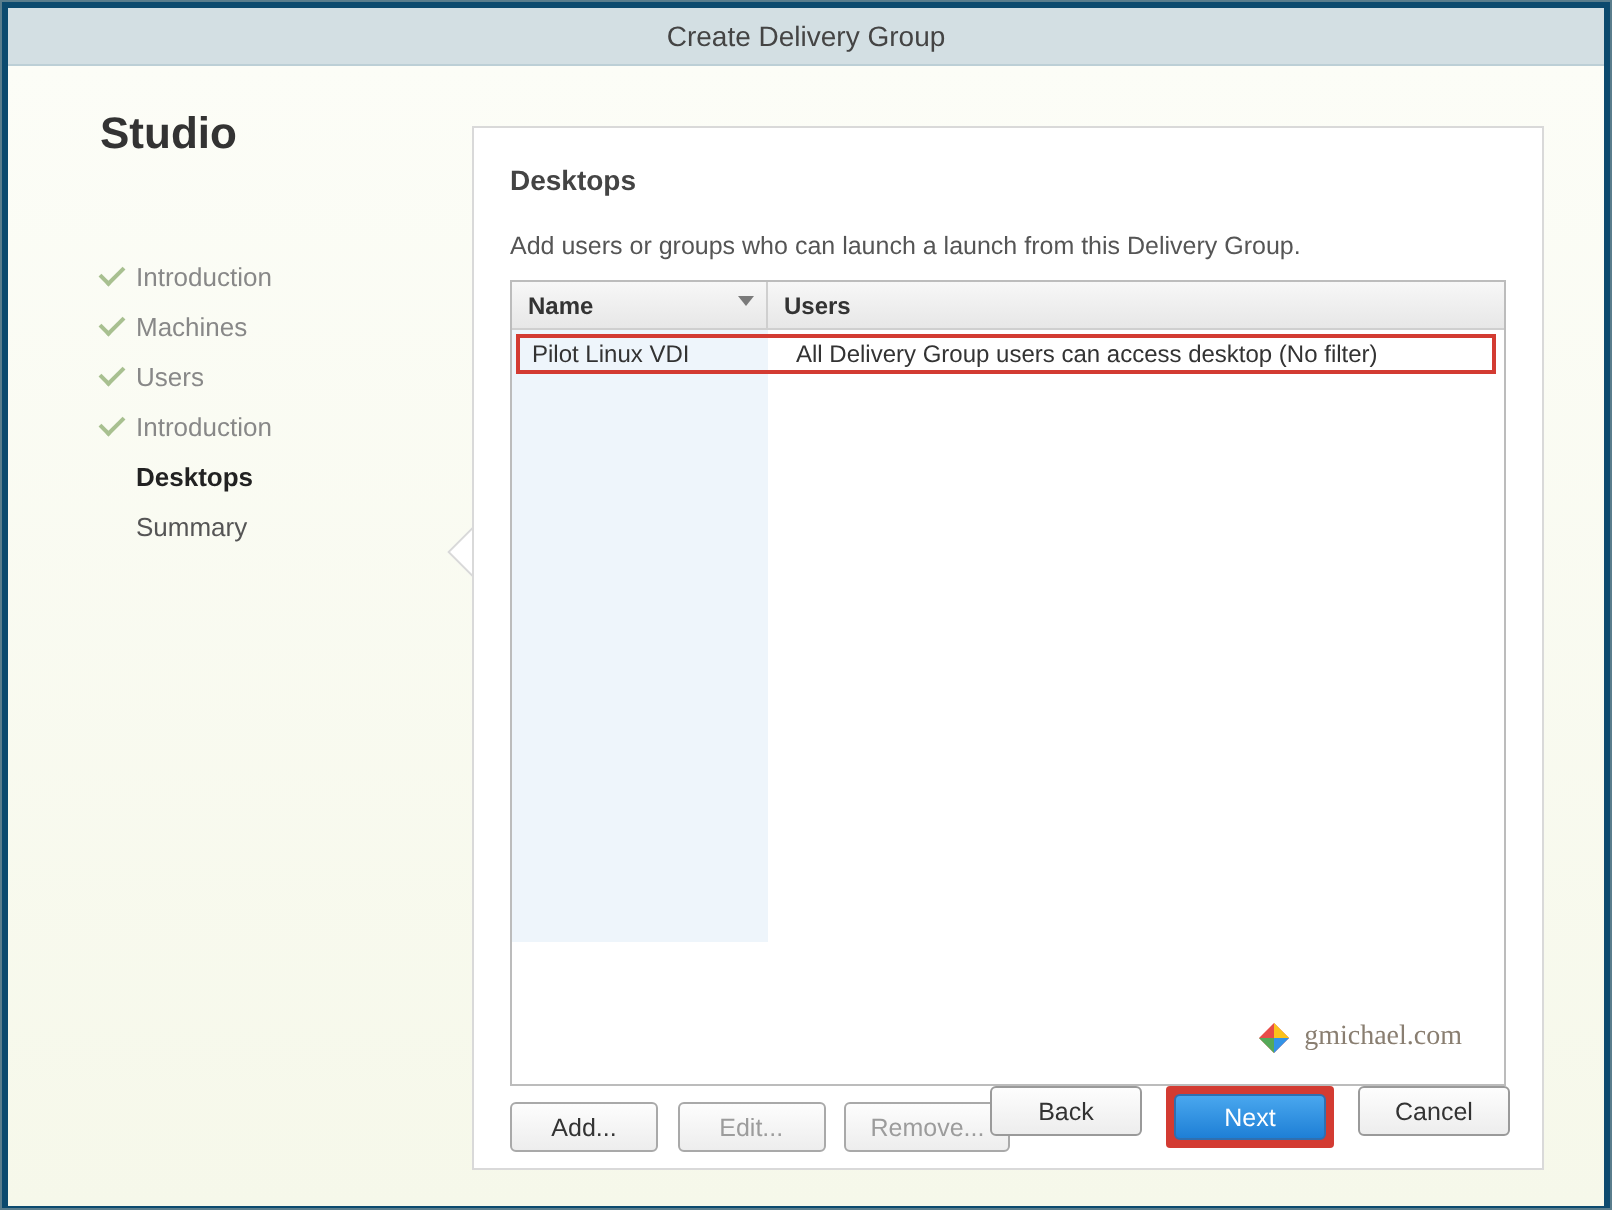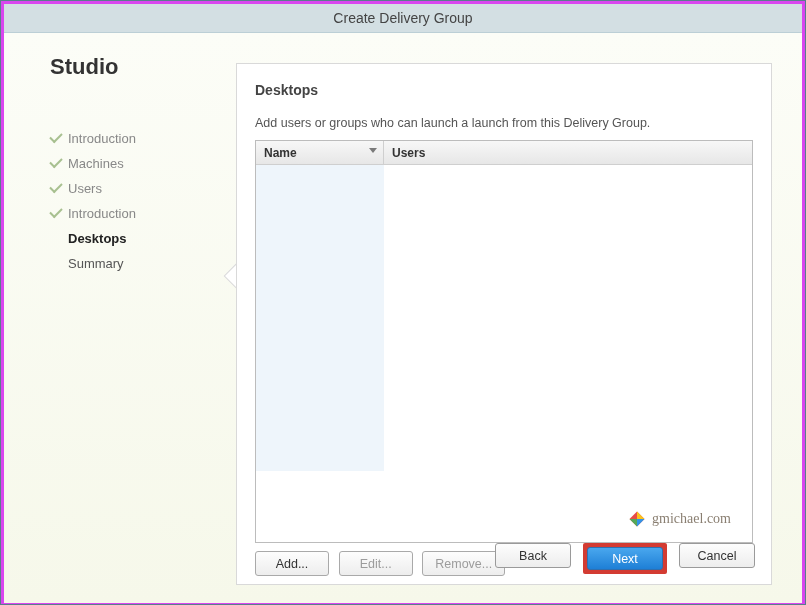--- a/index.html
+++ b/index.html
@@ -1,16 +1,16 @@
 <!DOCTYPE html>
 <html><head>
 <meta charset="utf-8">
 <style>
   html,body{margin:0;padding:0;font-family:"Segoe UI",Tahoma,Arial,sans-serif;font-size:13px;color:#333;background:#fff}
-  .outer{box-sizing:border-box;width:806px;height:605px;border:1px solid #5a7d8c;padding:3px;background:#d946ef;position:relative}
+  .outer{box-sizing:border-box;width:806px;height:605px;border:1px solid #5a7d8c;padding:3px;background:#0c4a6e;position:relative}
   .titlebar{height:28px;line-height:28px;text-align:center;background:#d3dfe3;color:#444;font-size:14px;border-bottom:1px solid #bccfd6}
   .body{display:flex;height:570px;background:linear-gradient(to bottom,#fcfdf7,#f6f8ea)}
   .sidebar{width:232px;padding-left:42px;padding-top:21px;box-sizing:border-box;position:relative}
   .sidebar h1{font-size:22px;font-weight:bold;color:#333;margin:0 0 46px 4px}
   .steps{list-style:none;margin:0;padding:0}
   .steps li{height:25px;line-height:25px;color:#888;font-size:13px;position:relative;padding-left:22px;cursor:default}
   .steps li.done::before{content:"";position:absolute;left:4px;top:7px;width:10px;height:5px;border-left:2px solid #a8c090;border-bottom:2px solid #a8c090;transform:rotate(-45deg)}
   .steps li.current{color:#222;font-weight:bold}
   .steps li.future{color:#555}
   .notch{position:absolute;right:-1px;top:228px;width:14px;height:28px;overflow:hidden}
@@ -68,20 +68,24 @@
           <div class="gh name">
             <span>Name</span>
             <span class="sort"></span>
           </div>
           <div class="gh users">
             <span>Users</span>
           </div>
         </div>
         <div class="gbody">
           <div class="col-tint"></div>
+          <div class="grow">
+            <div class="c1">Pilot Linux VDI</div>
+            <div class="c2">All Delivery Group users can access desktop (No filter)</div>
+          </div>
         </div>
       </div>
 
       <div class="btnrow">
         <button class="btn">Add...</button>
         <button class="btn" disabled="">Edit...</button>
         <button class="btn" disabled="">Remove...</button>
       </div>
 
       <div class="watermark">

